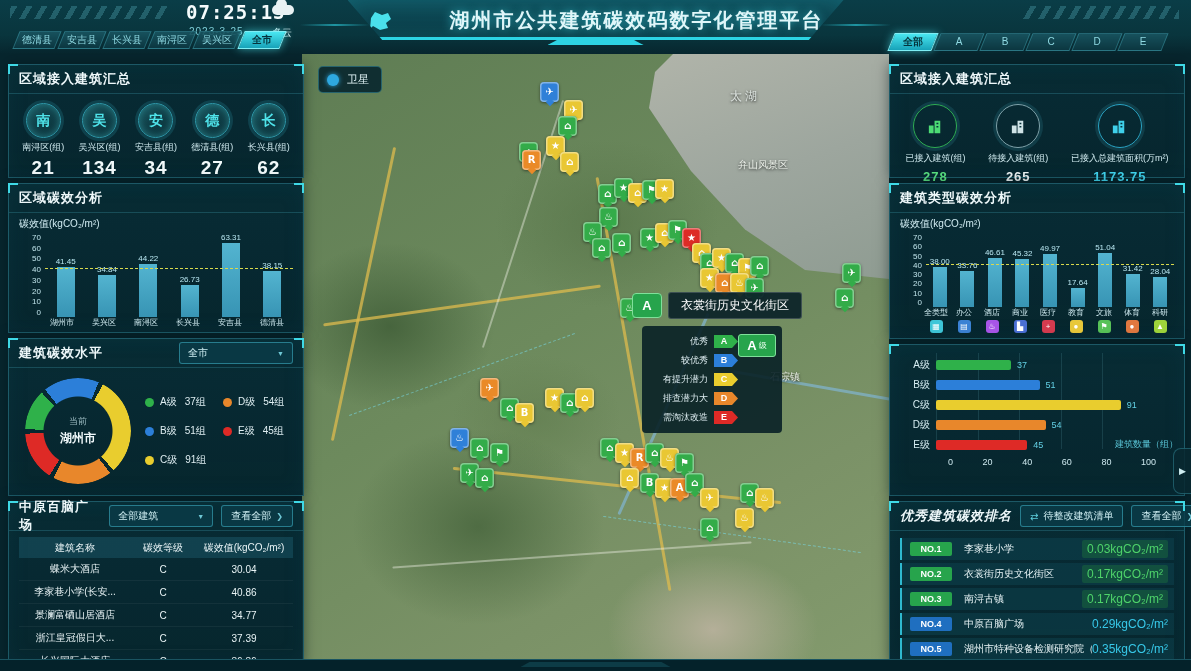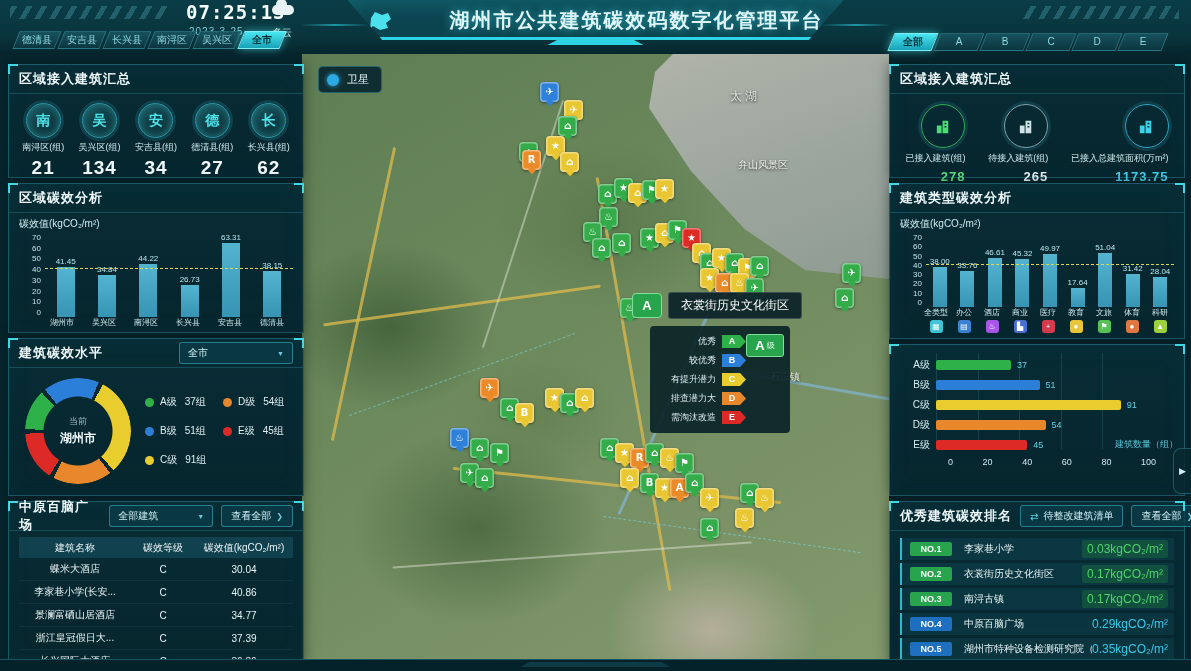--- a/index.html
+++ b/index.html
@@ -38,21 +38,21 @@
   .marker .mg{position:relative;z-index:1;font-size:10px;color:#fff;font-weight:bold;
     font-family:"DejaVu Sans",sans-serif;line-height:1;}
   .m-g{background:#33ac49;} .m-y{background:#e9c733;} .m-o{background:#ea8a28;}
   .m-r{background:#dd2b26;} .m-b{background:#2f80d8;}
   
   .map-tooltip{position:absolute;left:330px;top:238px;display:flex;align-items:center;gap:6px;z-index:5;}
   .tt-badge{width:28px;height:23px;background:#27a44c;border:1px solid #7fe09a;border-radius:4px;
     color:#fff;font-weight:bold;font-size:13px;text-align:center;line-height:23px;}
   .tt-text{background:rgba(10,34,40,.92);border:1px solid rgba(255,255,255,.18);border-radius:3px;
     color:#fff;font-size:12px;padding:4px 12px;white-space:nowrap;}
-  .map-legend{position:absolute;left:348px;top:272px;width:122px;z-index:5;
+  .map-legend{position:absolute;left:340px;top:272px;width:122px;z-index:5;
     background:rgba(8,32,38,.9);border-radius:4px;padding:9px 10px 9px 8px;}
   .ml-row{display:flex;align-items:center;justify-content:flex-end;gap:6px;margin-bottom:6px;padding-right:34px;}
   .ml-row:last-child{margin-bottom:0;}
   .ml-label{font-size:9px;color:#dfeef2;white-space:nowrap;}
   .ml-chip{min-width:20px;height:13px;color:#fff;font-size:9px;font-weight:bold;text-align:center;
     line-height:13px;clip-path:polygon(0 0,75% 0,100% 50%,75% 100%,0 100%);padding-right:4px;}
   .ml-big{position:absolute;right:6px;top:8px;width:36px;height:21px;background:#27a44c;
     border:1px solid #7fe09a;border-radius:3px;display:flex;align-items:center;justify-content:center;gap:2px;}
   .ml-big .b1{font-size:13px;font-weight:bold;color:#fff;}
   .ml-big .b2{font-size:8px;color:#eaffef;}
@@ -159,21 +159,21 @@
   .dldot{width:9px;height:9px;border-radius:50%;flex:none;}
   .dlcount{margin-left:2px;}
   
   .tbl{margin:6px 10px 0;}
   .trow{display:grid;grid-template-columns:112px 64px 1fr;align-items:center;height:22px;
     border-bottom:1px solid rgba(255,255,255,.05);}
   .trow.head{background:rgba(38,110,130,.35);font-size:10px;color:#cfe9ef;height:21px;border-bottom:none;}
   .trow div{text-align:center;font-size:10px;color:#e8f3f5;overflow:hidden;white-space:nowrap;}
   
   .stats{display:flex;justify-content:space-around;padding:10px 4px 0;}
-  .stat{display:flex;flex-direction:column;align-items:flex-end;gap:4px;}
+  .stat{display:flex;flex-direction:column;align-items:center;gap:4px;}
   .stat-c{width:42px;height:42px;border-radius:50%;border:1px solid;display:flex;align-items:center;justify-content:center;
     box-shadow:0 0 0 3px rgba(60,160,180,.18);}
   .st-green{color:#4cdc74;border-color:#2fae54;} .st-white{color:#cfe3e6;border-color:#7fa3ab;}
   .st-cyan{color:#3fd0ea;border-color:#2aa4c4;}
   .stat-l{font-size:9px;color:#cfe9ee;white-space:nowrap;}
   .stat-v{font-size:13px;font-weight:bold;letter-spacing:1px;}
   .sv-green{color:#5ae382;} .sv-white{color:#eef6f7;} .sv-cyan{color:#41d6f0;}
   
   .hchart{position:relative;padding:10px 12px 0;}
   .hgrid{position:absolute;left:46px;top:8px;width:208px;bottom:18px;
@@ -850,21 +850,21 @@
         <span>60</span>
         <span>80</span>
         <span>100</span>
       </div>
     <div class="hunit">建筑数量（组）</div>
   </div>
 </div>
 
 <div class="panel p-r4">
   <div class="pt-row">
-    <span class="pt" style="flex:none;">优秀建筑碳效排名</span>
+    <span class="pt" style="flex:none;font-style:italic;">优秀建筑碳效排名</span>
     <div class="btn" style="margin-left:auto;">
       <span class="ricon">⇄</span>
       <span>待整改建筑清单</span>
     </div>
     <div class="btn">
       <span>查看全部</span>
       <span class="chev">❯</span>
     </div>
   </div>
   <div class="ranks">

